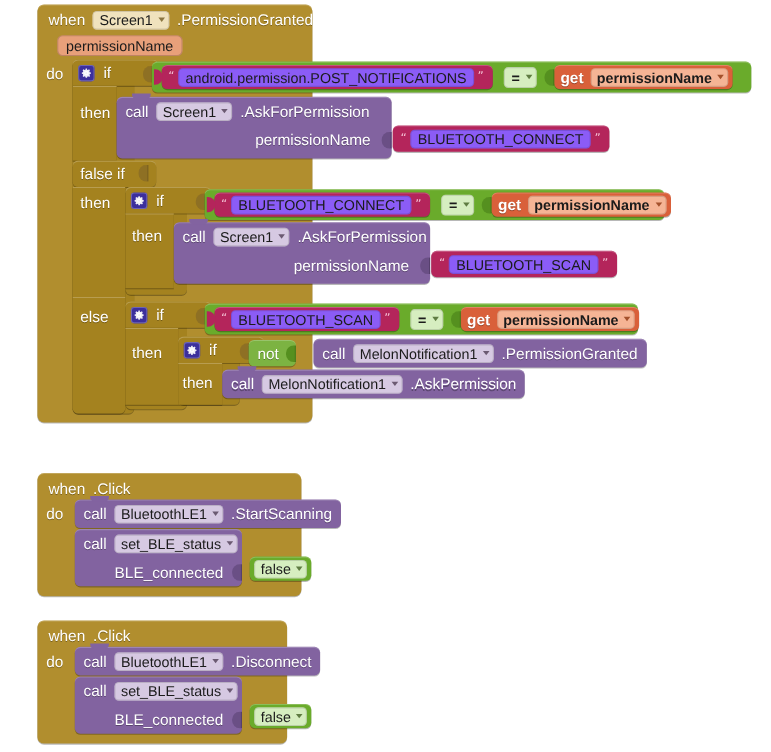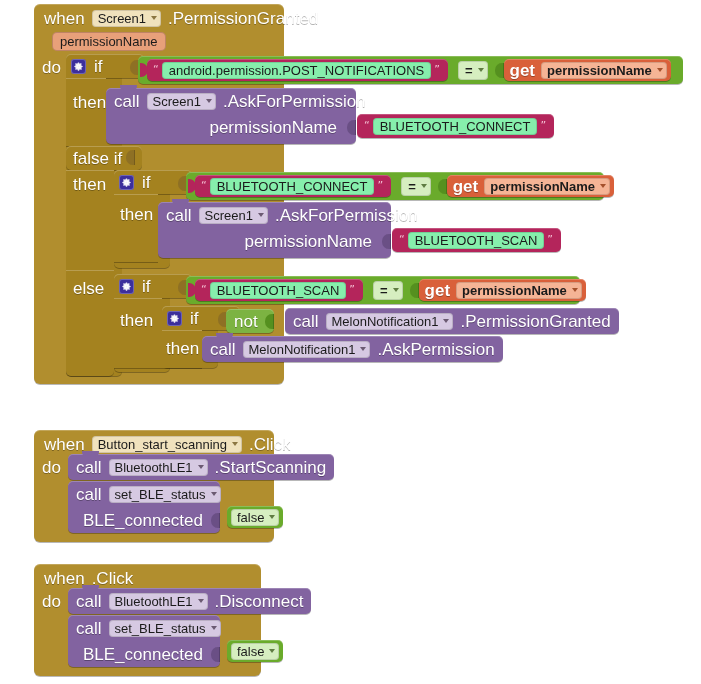--- a/index.html
+++ b/index.html
@@ -37,39 +37,39 @@
   .orange    { background: #d9603a; font-weight: bold; }
 
   .row {
     display: flex;
     align-items: center;
     white-space: nowrap;
   }
 
   .lbl {
     color: #ffffff;
-    font-size: 17px;
+    font-size: 14px;
     line-height: 15px;
     text-shadow: 0 1px 0 rgba(0,0,0,0.30);
   }
 
   
   .field {
     display: inline-flex;
     align-items: center;
     border-radius: 4px;
     padding: 1px 4px 1px 6px;
     font-size: 13px;
     line-height: 15px;
     color: #1b1b1b;
     box-shadow: inset 0 0 0 1px rgba(0,0,0,0.13);
   }
   .f-gold    { background: #f0e2bd; }
   .f-purple  { background: #d6c9e2; }
-  .f-crimson { background: #86efac; }
+  .f-crimson { background: #8b5cf6; }
   .f-green   { background: #d6eec0; }
   .f-orange  { background: #f5b495; }
   .f-salmon  { background: #e8a07a; box-shadow: inset 0 0 0 1px rgba(0,0,0,0.18); }
 
   .caret {
     display: inline-block;
     width: 0; height: 0;
     margin-left: 5px;
     border-left: 3.5px solid transparent;
     border-right: 3.5px solid transparent;
@@ -370,24 +370,20 @@
       <span>MelonNotification1</span>
       <i class="caret"></i>
     </span>
     <span class="lbl">.AskPermission</span>
   </div>
 
   <div class="abs blk gold" style="left:34px; top:430px; width:240px; height:112px; border-radius:6px;"></div>
 
   <div class="abs row" style="left:44px; top:434px; height:20px; gap:7px;">
     <span class="lbl">when</span>
-    <span class="field f-gold">
-      <span>Button_start_scanning</span>
-      <i class="caret on-gold"></i>
-    </span>
     <span class="lbl">.Click</span>
   </div>
 
   <div class="abs lbl" style="left:42px; top:460px;">do</div>
 
   <div class="abs blk purple" style="left:68px; top:454px; height:26px; display:flex; align-items:center; padding:0 8px; gap:7px;">
     <span class="nub purple"></span>
     <span class="lbl">call</span>
     <span class="field f-purple">
       <span>BluetoothLE1</span>

